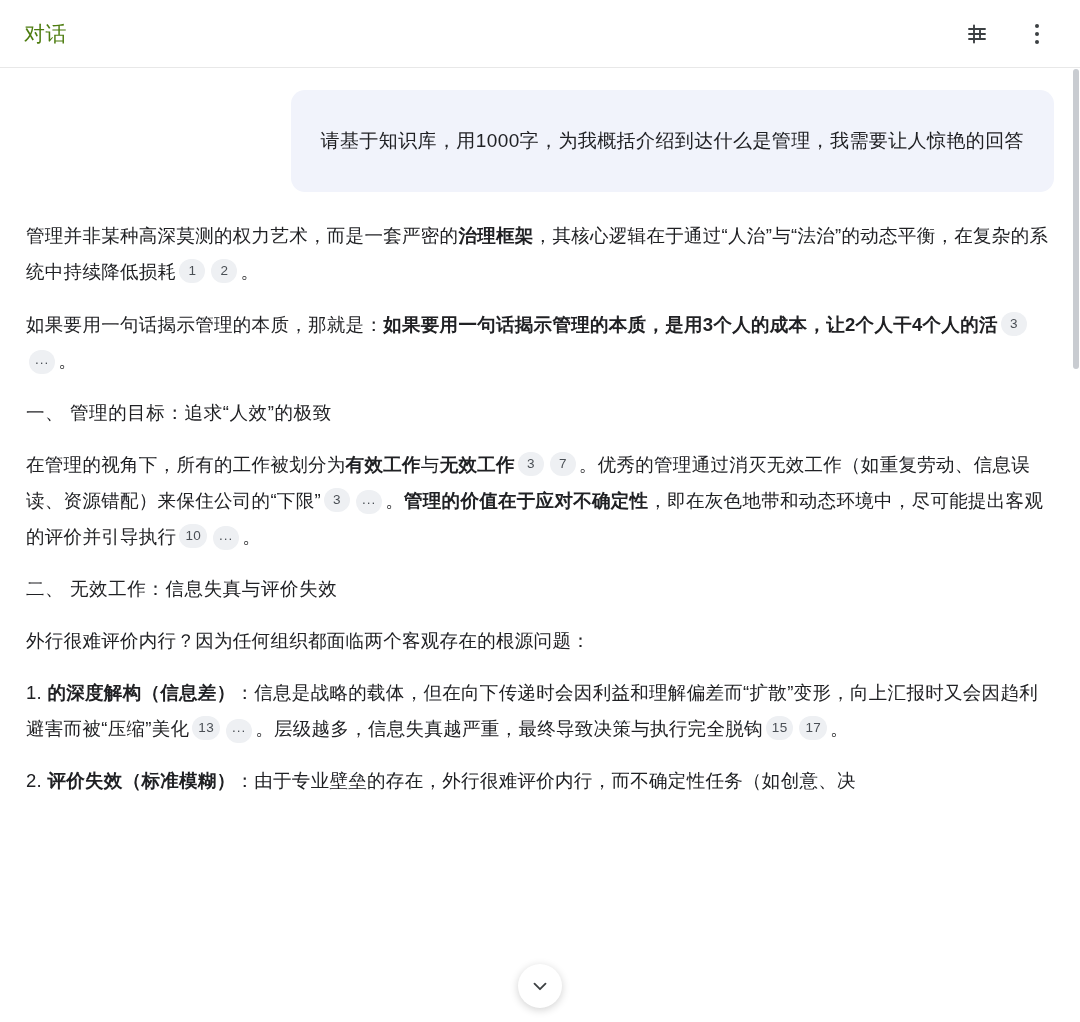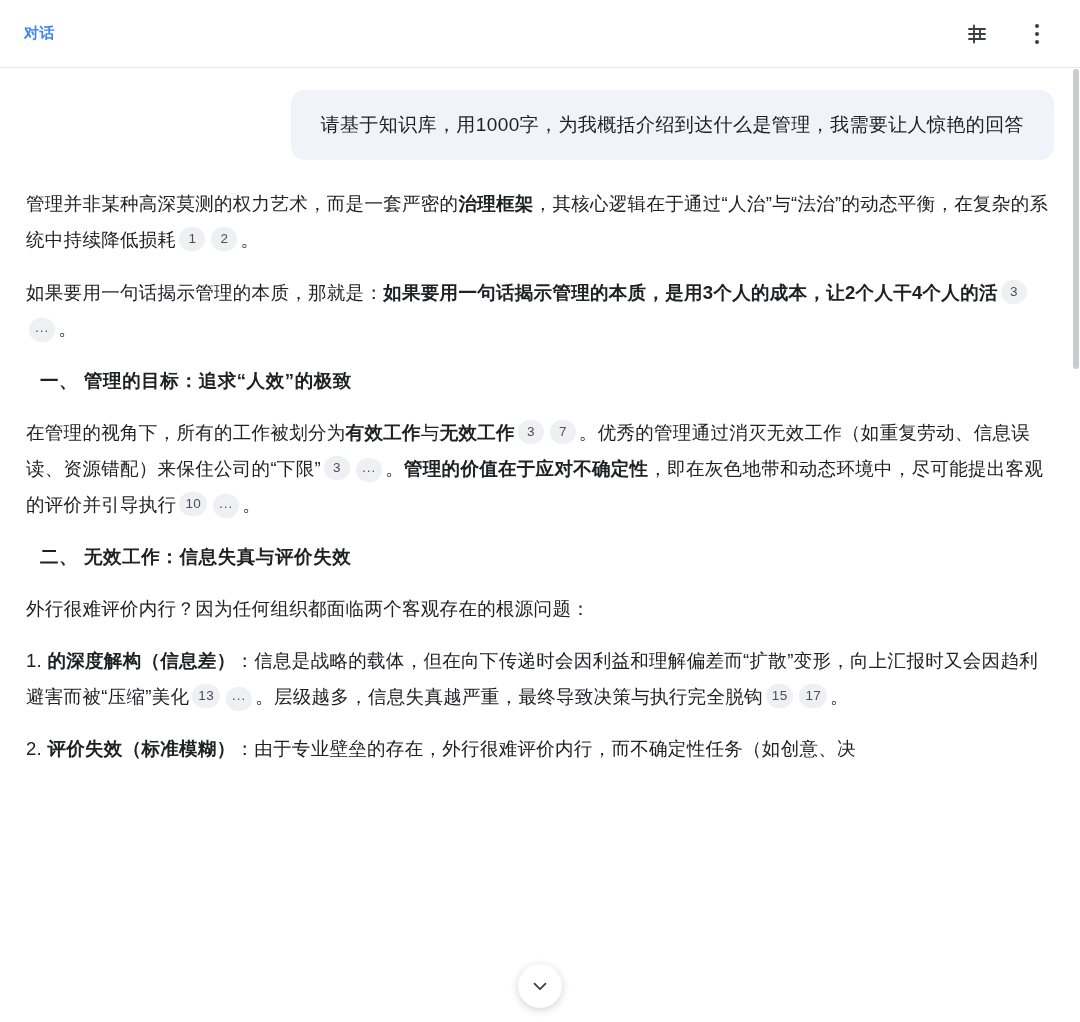--- a/index.html
+++ b/index.html
@@ -20,25 +20,24 @@
   .header {
     height: 68px;
     box-sizing: border-box;
     display: flex;
     align-items: center;
     padding: 0 26px 0 24px;
     border-bottom: 1px solid #e8e8e8;
     background: #ffffff;
   }
   .header-title {
-    font-size: 15px;
-    color: #3b82f6;
+    font-size: 21px;
+    color: #4d7c0f;
     letter-spacing: 0.5px;
     flex: 0 0 auto;
-    font-weight: bold;
   }
   .header-spacer { flex: 1 1 auto; }
   .header-actions {
     display: flex;
     align-items: center;
     gap: 26px;
   }
   .icon-btn {
     width: 34px;
     height: 34px;
@@ -73,41 +72,41 @@
   }
 
   .user-row {
     display: flex;
     justify-content: flex-end;
     margin-bottom: 26px;
   }
   .user-bubble {
     background: #f1f3fb;
     border-radius: 14px;
-    padding: 20px 30px;
+    padding: 36px 30px;
     max-width: 840px;
     font-size: 19px;
     line-height: 1.6;
     color: #202124;
     letter-spacing: 0.4px;
   }
 
   .assistant {
     font-size: 18.5px;
     line-height: 1.95;
     color: #202124;
     letter-spacing: 0.3px;
   }
   .assistant p {
     margin: 10px 0 16px 0;
   }
   .assistant h3 {
     font-size: 18.5px;
-    font-weight: bold;
-    margin: 0 0 16px 14px;
+    font-weight: normal;
+    margin: 0 0 16px 0;
     letter-spacing: 0.6px;
   }
   .b { font-weight: bold; }
 
   
   .cite {
     display: inline-flex;
     align-items: center;
     justify-content: center;
     min-width: 26px;

